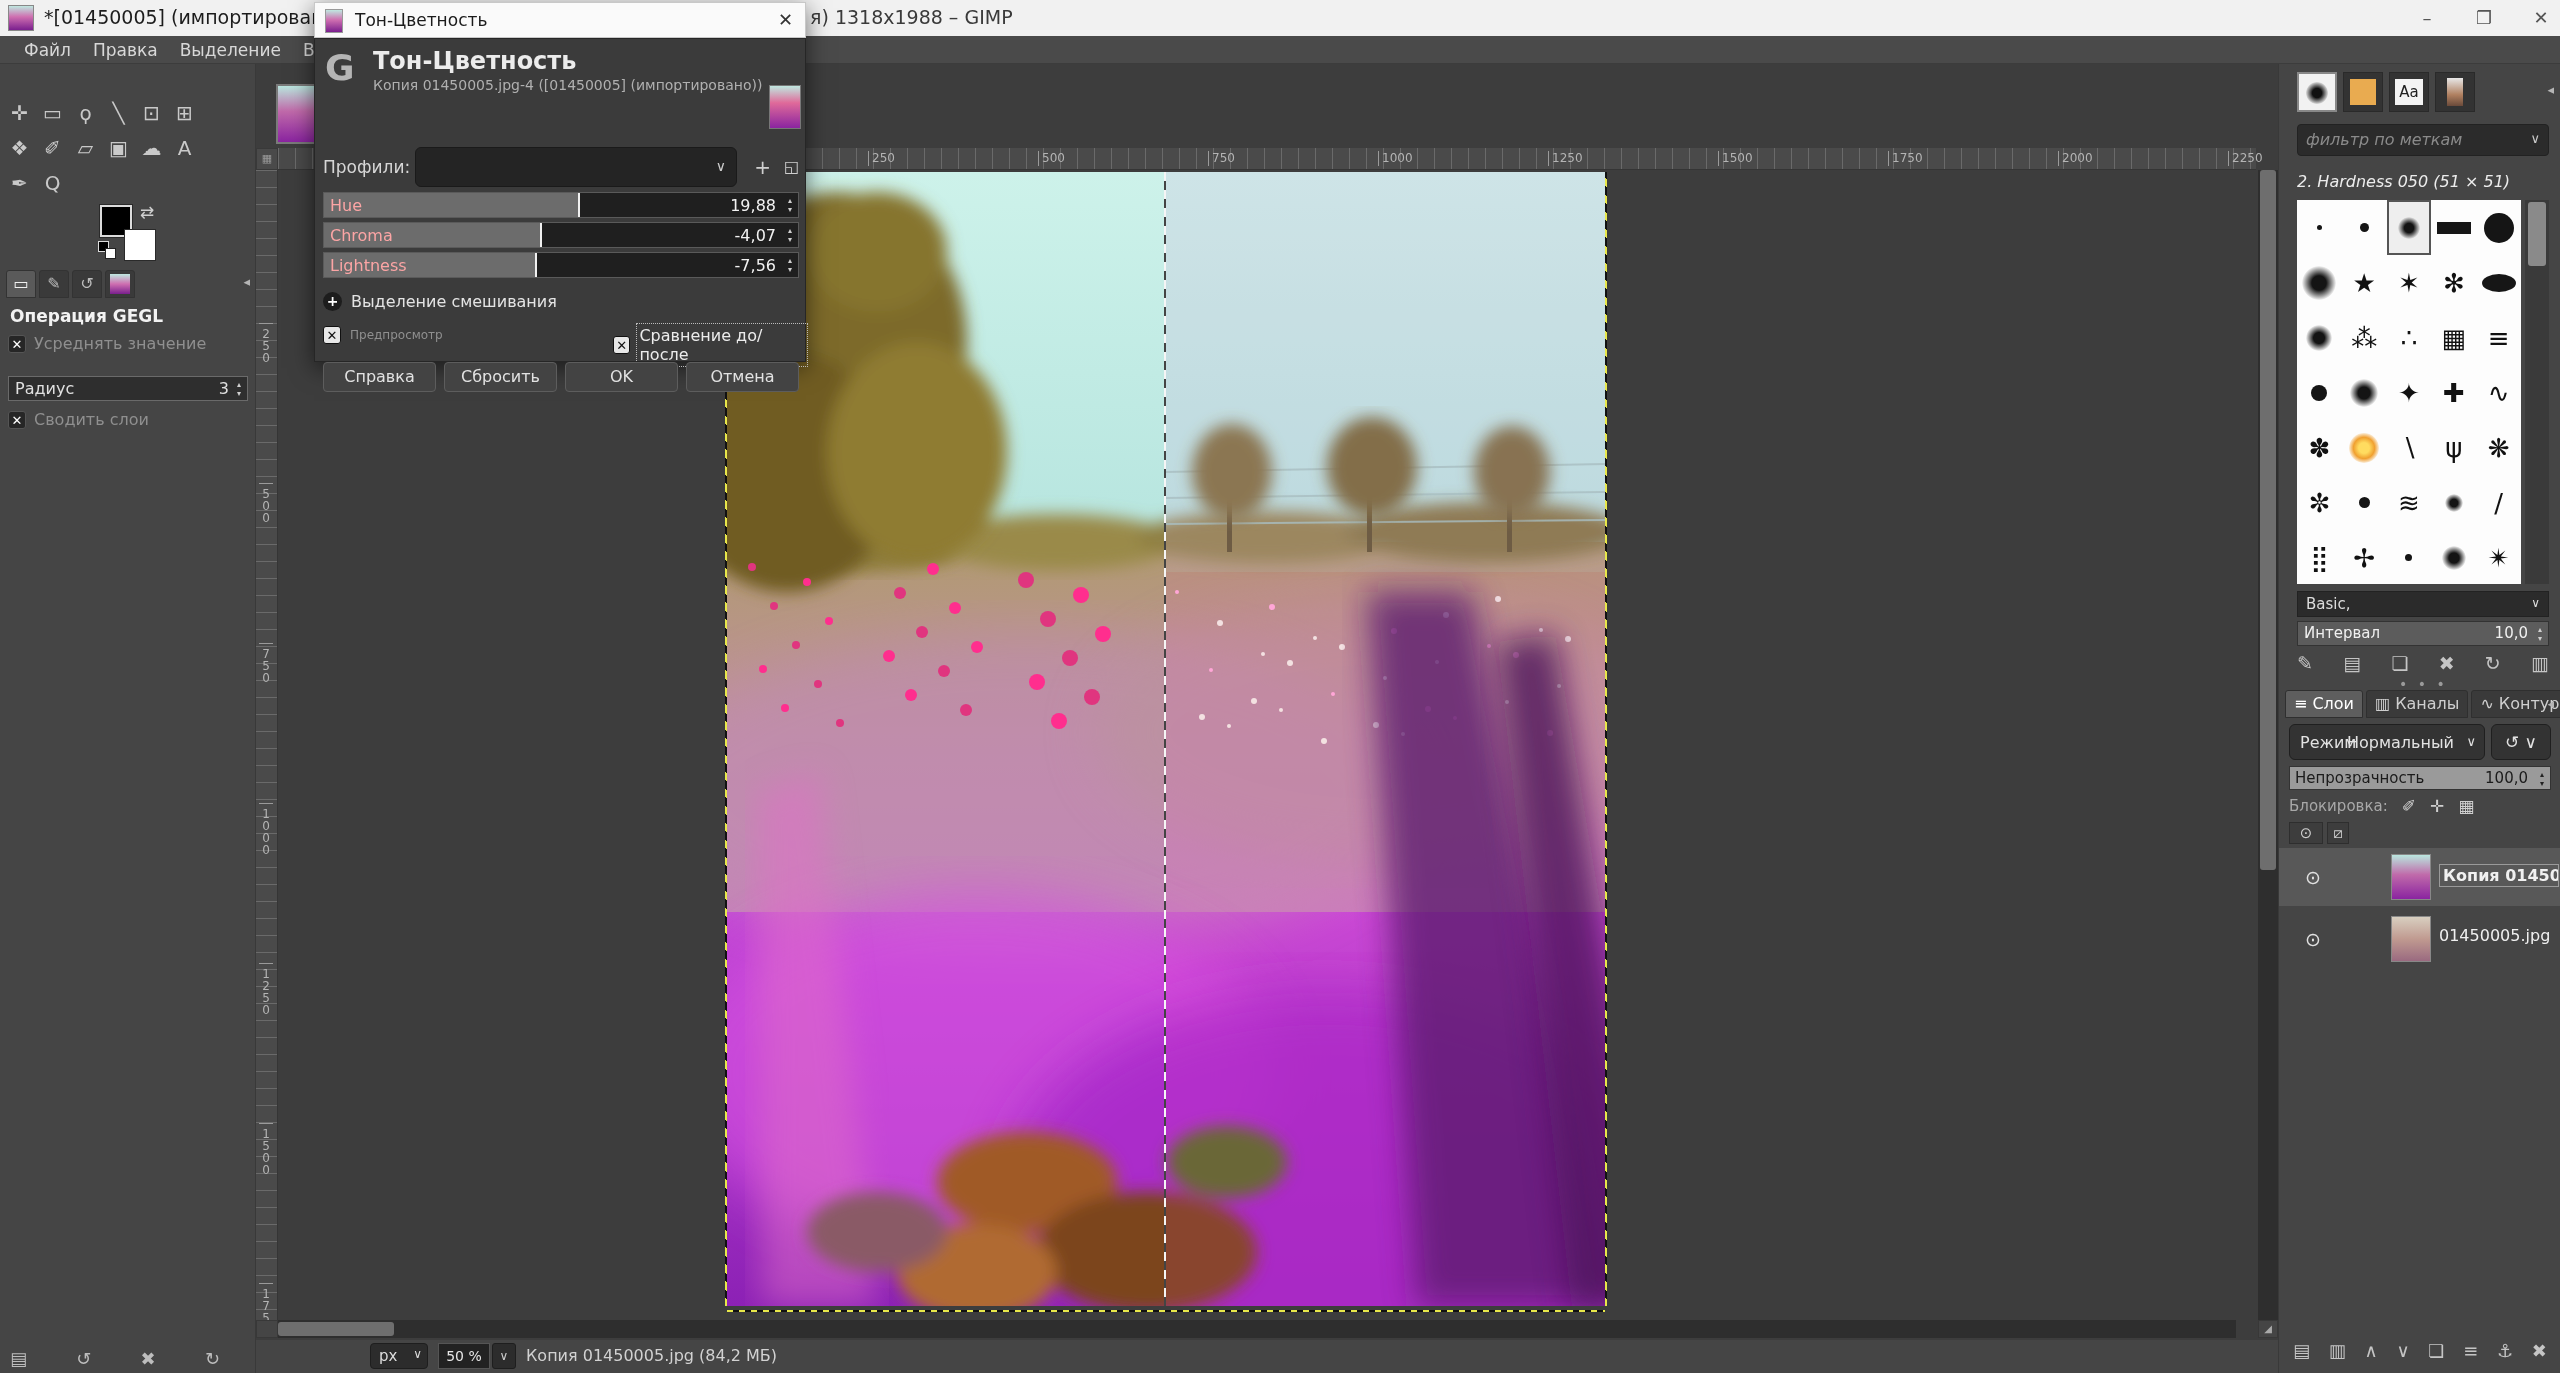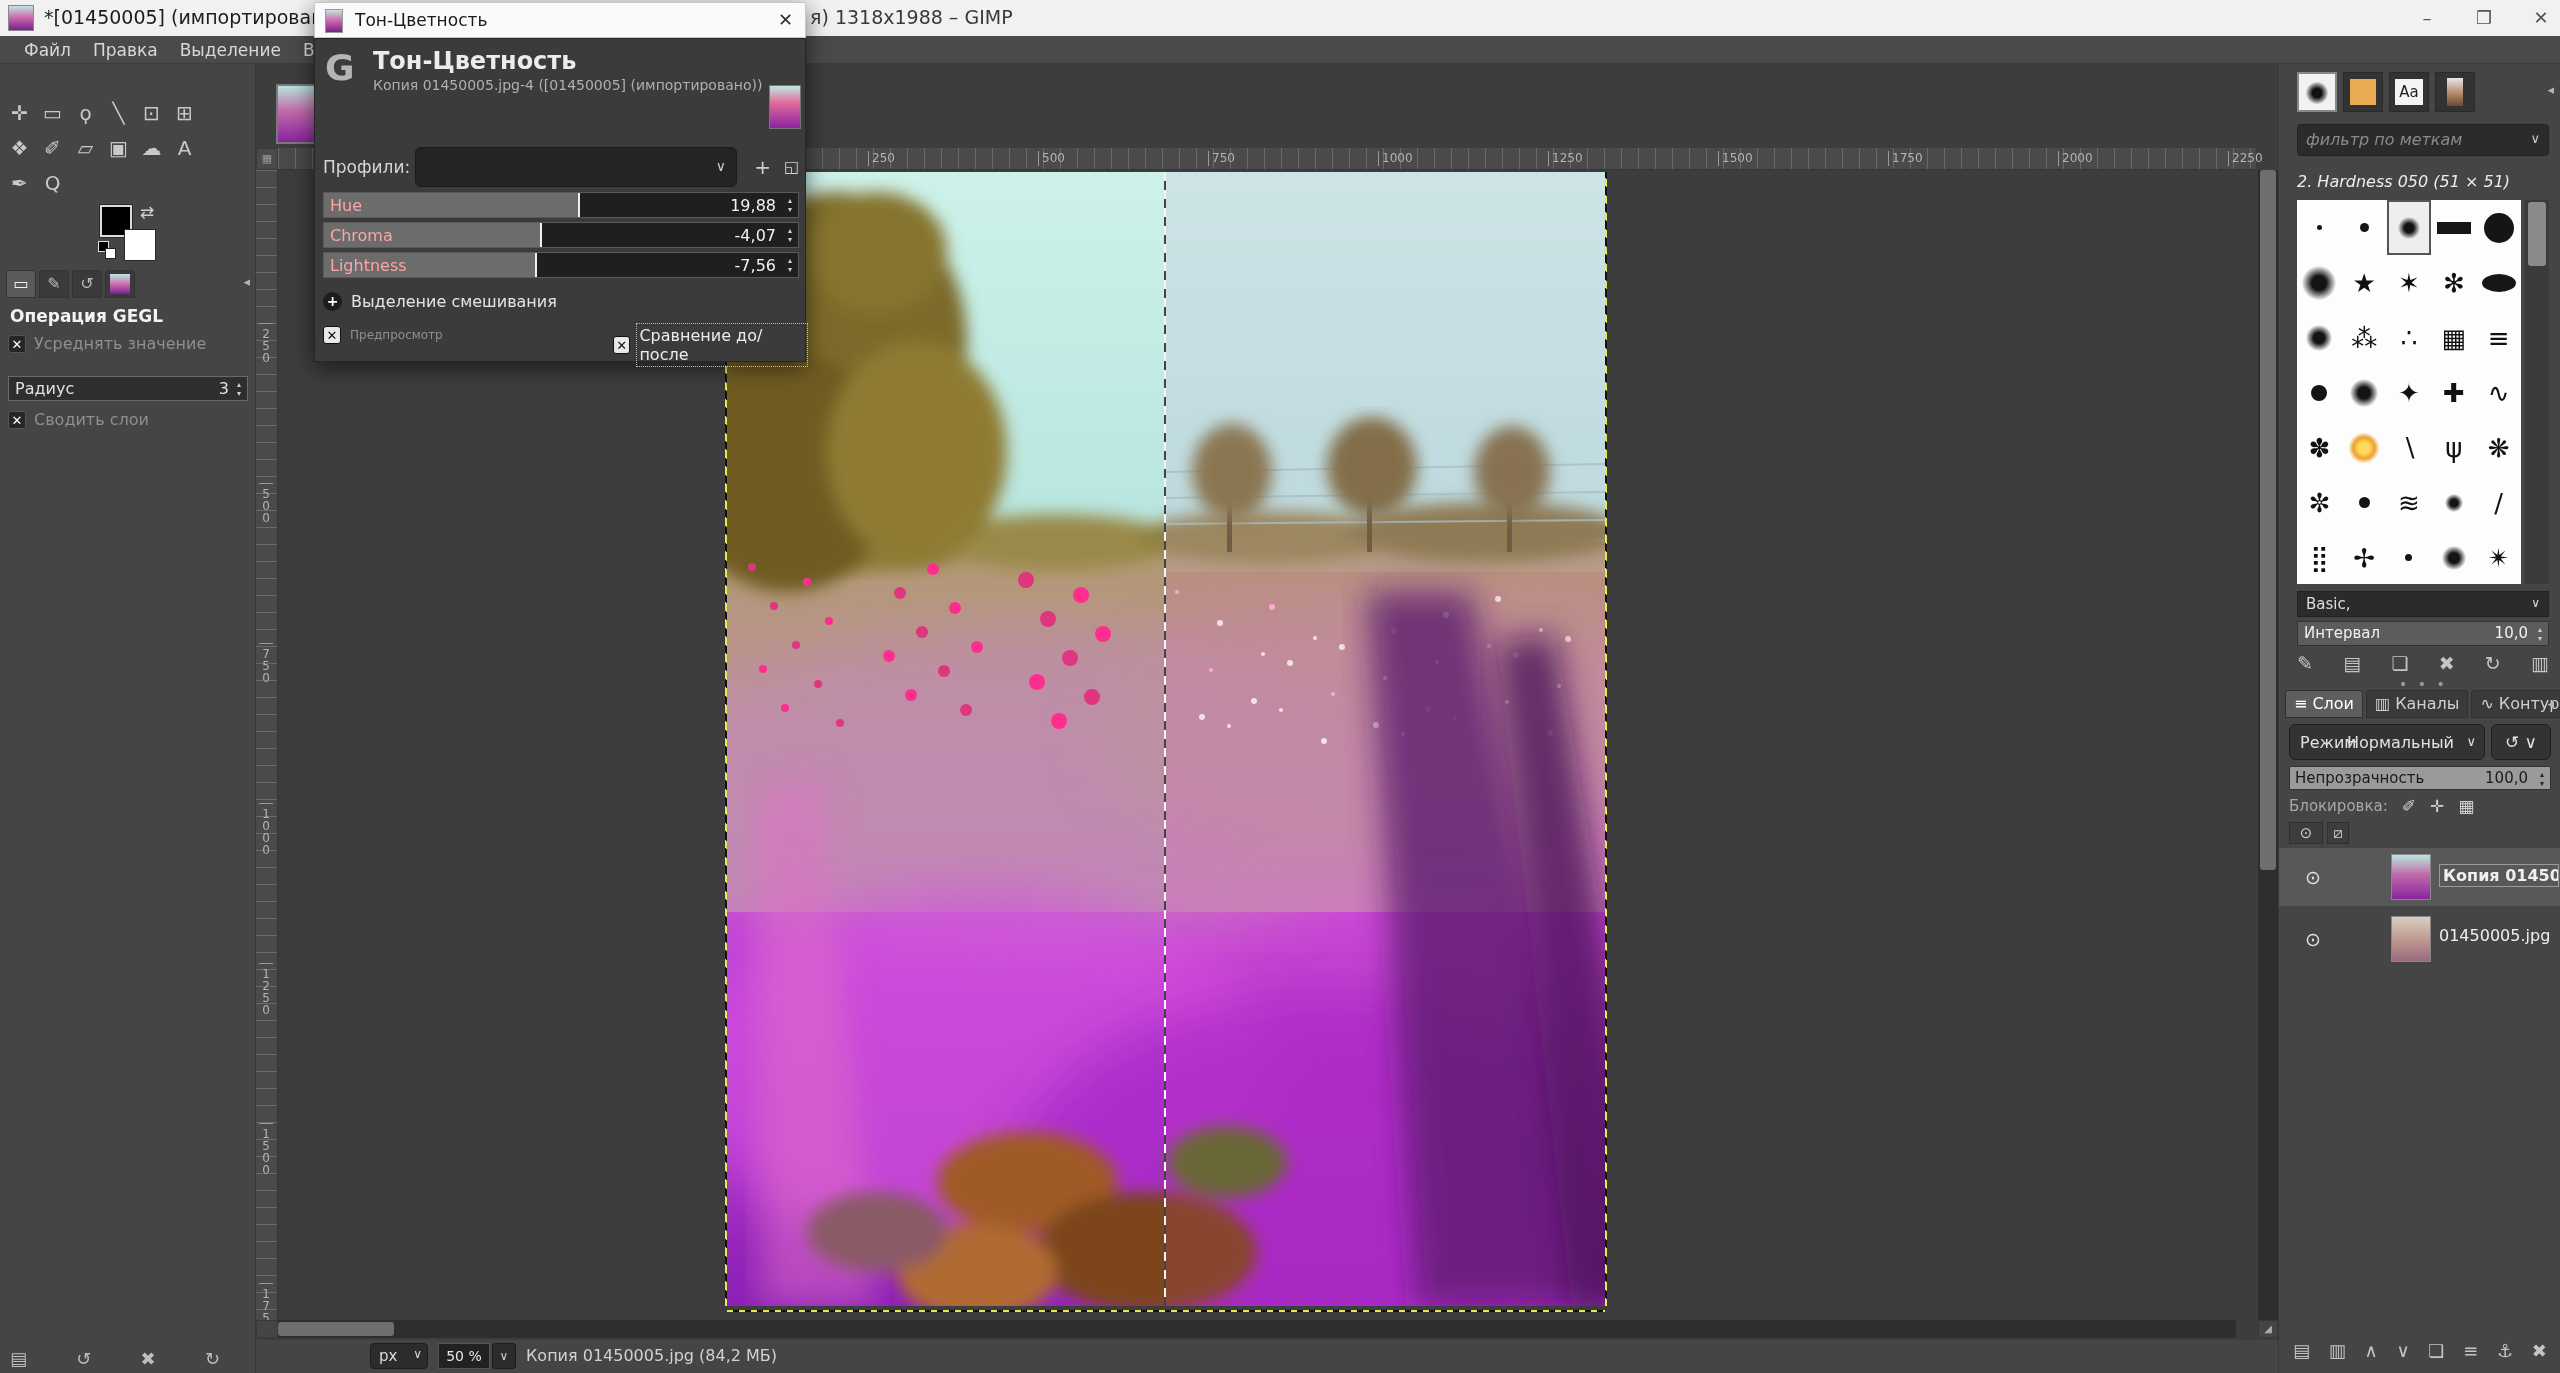--- a/index.html
+++ b/index.html
@@ -839,14 +839,20 @@
 
     <div id="preview-row">
       <div class="chk-light">✕</div>
       <span id="preview-lbl">Предпросмотр</span>
     </div>
     <div id="split-row">
       <div class="chk-light">✕</div>
       <span id="split-lbl">Сравнение до/после</span>
     </div>
 
+    <div id="dlg-buttons">
+        <div class="dlg-btn">Справка</div>
+        <div class="dlg-btn">Сбросить</div>
+        <div class="dlg-btn">OK</div>
+        <div class="dlg-btn">Отмена</div>
+      </div>
   </div>
 </div>
 
 </body></html>

